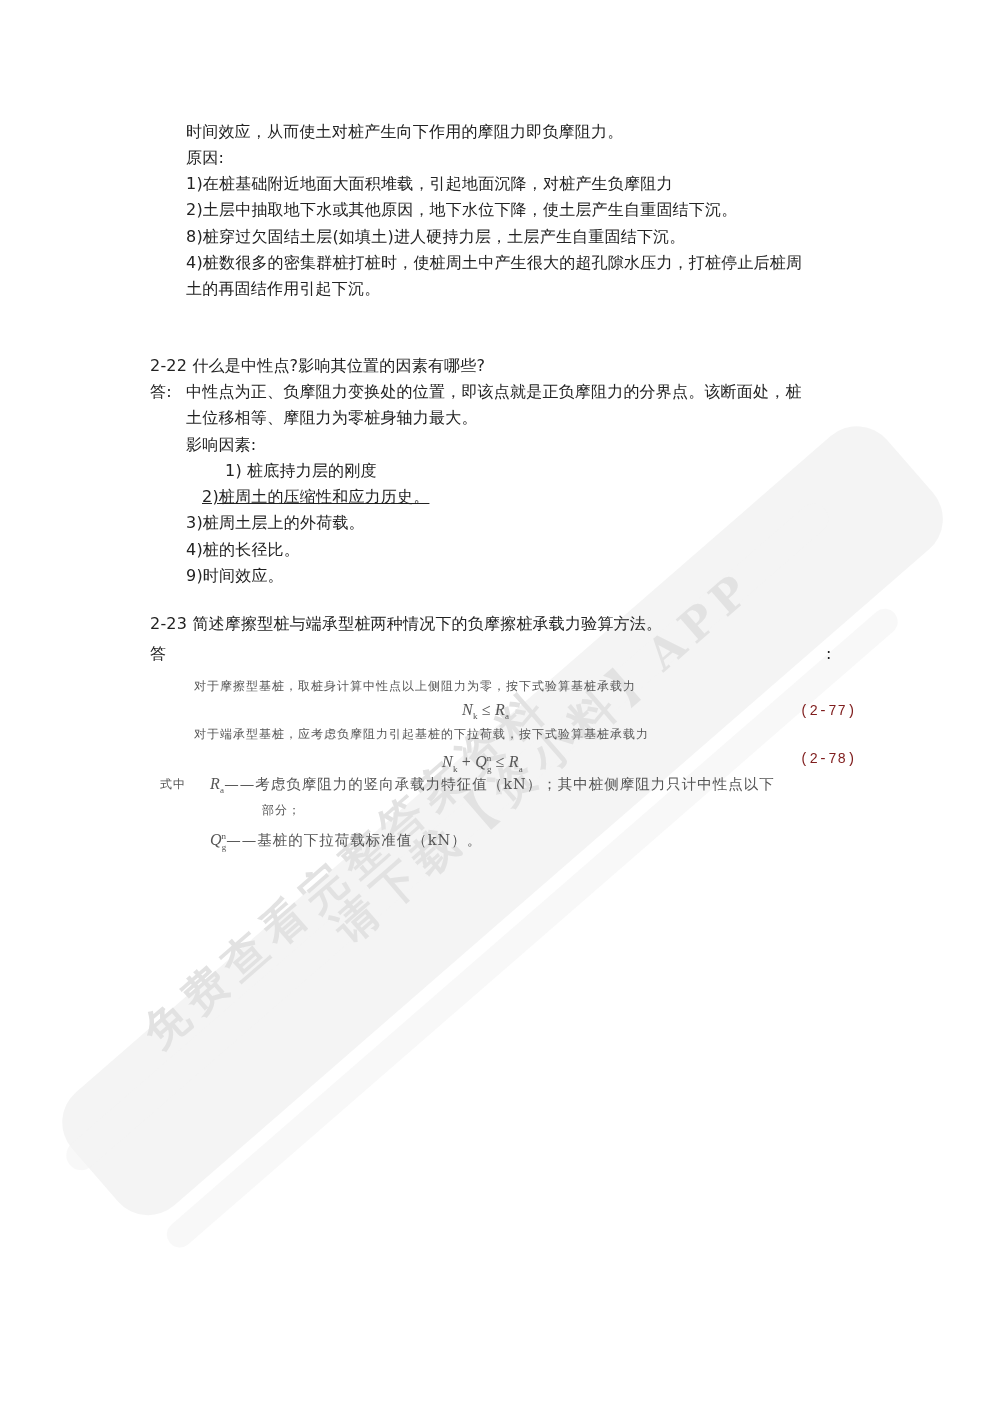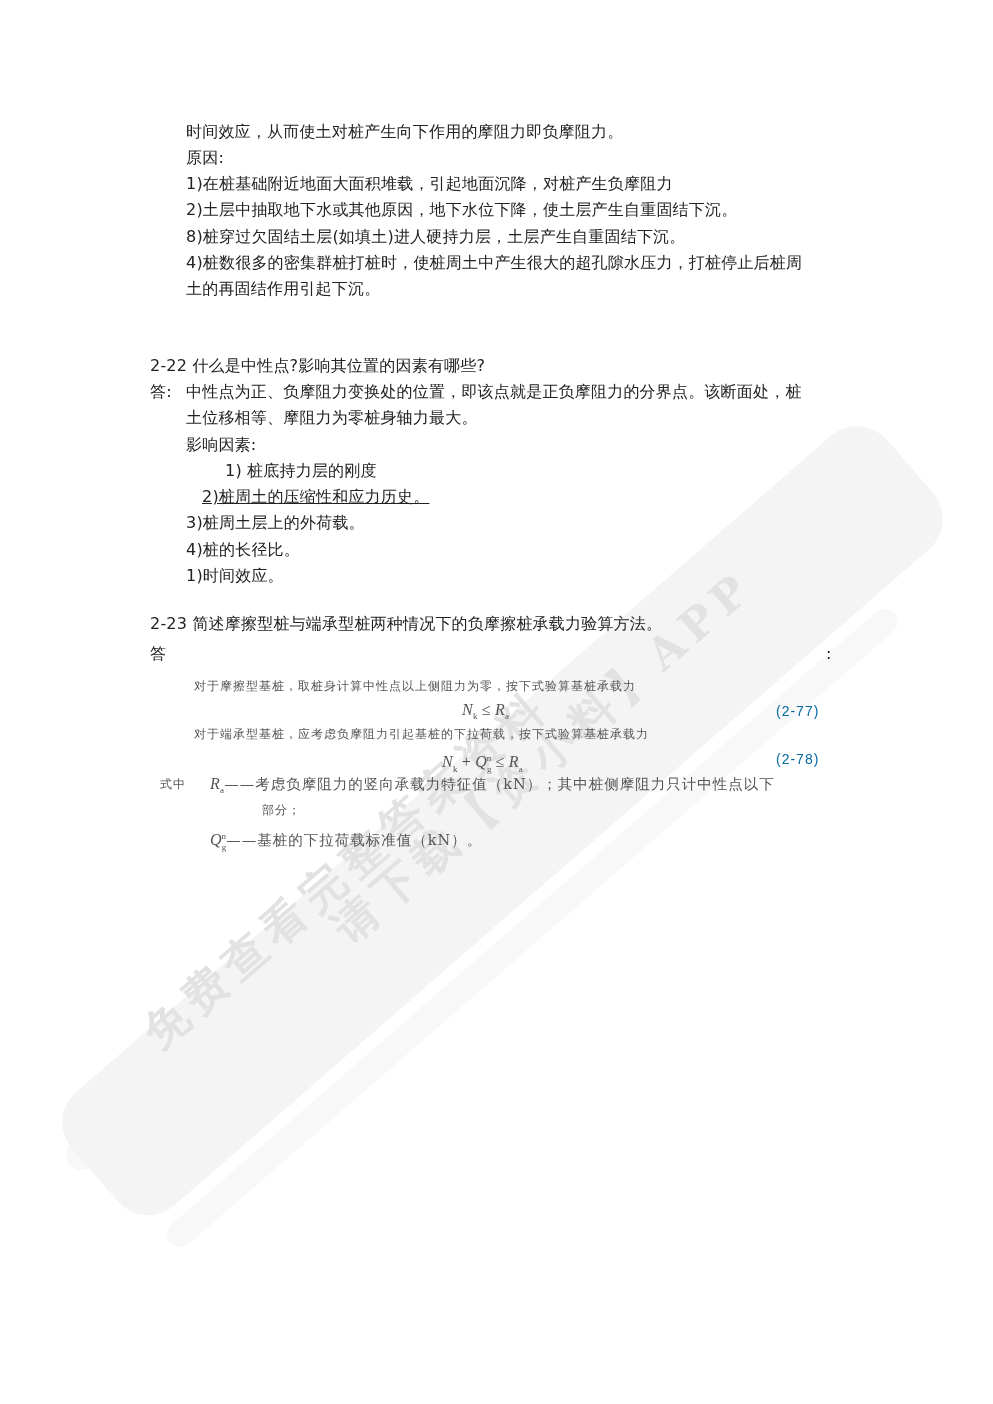--- a/index.html
+++ b/index.html
@@ -14,21 +14,21 @@
   .wm-text { position: absolute; color: #e2e2e2; font-weight: bold; white-space: nowrap;
              font-family: "DejaVu Serif", "Liberation Serif", serif; transform-origin: left center; }
 
   .content { position: absolute; left: 0; top: 0; width: 993px; z-index: 2; }
   .line { position: absolute; font-size: 16px; line-height: 20px; white-space: nowrap; letter-spacing: 0.2px; }
   .sans { font-family: "DejaVu Sans", "Liberation Sans", sans-serif; color: #222; }
   .serif { font-family: "DejaVu Serif", "Liberation Serif", serif; color: #555; font-size: 12px; letter-spacing: 1px; }
   .math { font-family: "Liberation Serif", "DejaVu Serif", serif; color: #555; font-size: 16px; }
   .math i { font-style: italic; }
   .math sub, .math sup { font-size: 9px; }
-  .eqno { font-family: Liberation Sans, sans-serif; color: #0369a1; font-size: 14px; letter-spacing: 1px; }
+  .eqno { font-family: Liberation Mono, monospace; color: #7f1d1d; font-size: 14px; letter-spacing: 1px; margin-left: 24px; }
 </style>
 </head>
 <body>
 
 <div class="page">
 
   <div class="wm">
     <div class="wm-band" style="left:95px; top:1100px; width:1080px; height:150px; transform: rotate(-41deg); opacity:0.9;"></div>
     <div class="wm-band" style="left:70px; top:1150px; width:1000px; height:30px; transform: rotate(-41deg); opacity:0.6;"></div>
     <div class="wm-band" style="left:170px; top:1230px; width:960px; height:26px; transform: rotate(-41deg); opacity:0.6;"></div>
@@ -48,21 +48,21 @@
 
     <div class="line sans" style="left:150px; top:356px;">2-22 什么是中性点?影响其位置的因素有哪些?</div>
     <div class="line sans" style="left:150px; top:382px;">答:</div>
     <div class="line sans" style="left:186px; top:382px;">中性点为正、负摩阻力变换处的位置，即该点就是正负摩阻力的分界点。该断面处，桩</div>
     <div class="line sans" style="left:186px; top:408px;">土位移相等、摩阻力为零桩身轴力最大。</div>
     <div class="line sans" style="left:186px; top:435px;text-align:right;">影响因素:</div>
     <div class="line sans" style="left:186px; top:461px;margin-left:39px;">1)  桩底持力层的刚度</div>
     <div class="line sans" style="left:202px; top:487px;text-decoration:underline;">2)桩周土的压缩性和应力历史。</div>
     <div class="line sans" style="left:186px; top:513px;">3)桩周土层上的外荷载。</div>
     <div class="line sans" style="left:186px; top:540px;">4)桩的长径比。</div>
-    <div class="line sans" style="left:186px; top:566px;">1)时间效应。</div>
+    <div class="line sans" style="left:186px; top:566px;">9)时间效应。</div>
 
     <div class="line sans" style="left:150px; top:614px;">2-23 简述摩擦型桩与端承型桩两种情况下的负摩擦桩承载力验算方法。</div>
     <div class="line sans" style="left:150px; top:644px;">答</div>
     <div class="line sans" style="left:826px; top:644px;">:</div>
 
     <div class="line serif" style="left:194px; top:676px;">对于摩擦型基桩，取桩身计算中性点以上侧阻力为零，按下式验算基桩承载力</div>
 
     <div class="line math" style="left:462px; top:700px;">
       <i>N</i><sub>k</sub><span> ≤ </span><i>R</i><sub>a</sub>
     </div>

